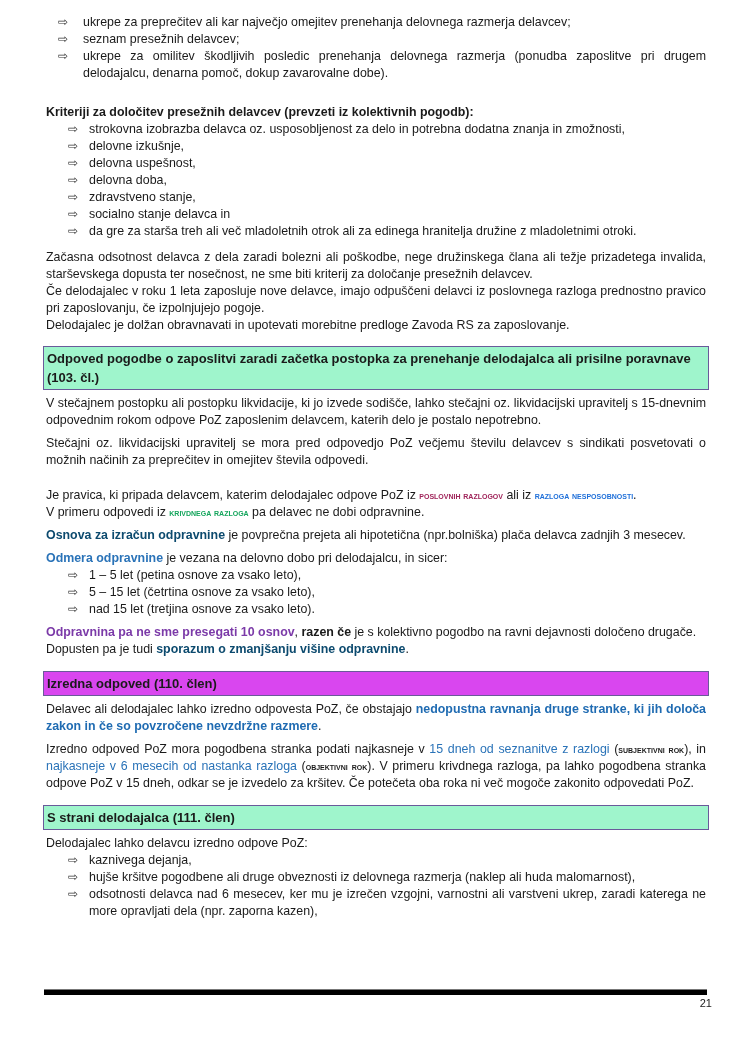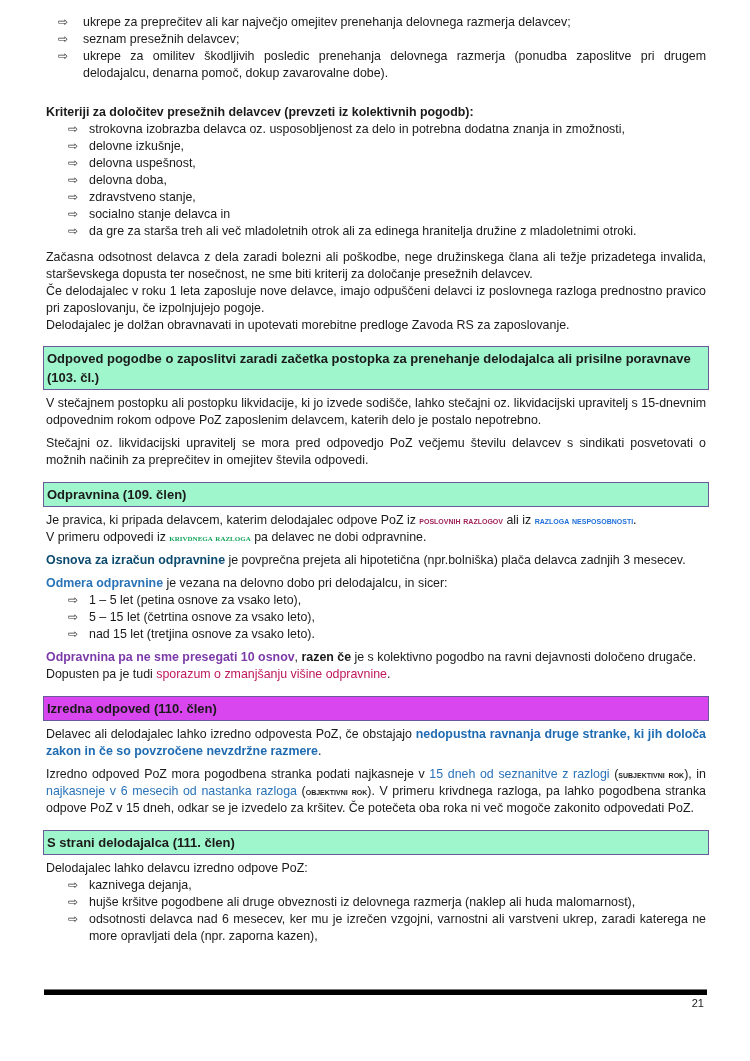--- a/index.html
+++ b/index.html
@@ -13,30 +13,30 @@
   ul.arrows li .arr { position: absolute; left: 22px; top: 0; font-size: 12px; color: #333; }
   ul.arrows.lvl0 li .arr { left: 12px; }
   p { margin: 0; }
   .sec-head { border: 1px solid #6a5a9a; background: #9ff5cc; font-weight: bold; font-size: 13px;
               line-height: 19px; padding: 2px 3px; margin-left: -3px; margin-right: -3px; }
   .sec-head.orange { background: #d946ef; }
   .bold { font-weight: bold; margin-top: 14px; }
   .sc { font-variant: small-caps; font-weight: bold; font-size: 10px; }
   .c-maroon { color: #a0245a; }
   .c-blue { color: #1e6fd9; }
-  .c-green { color: #14a55c; font-family: Liberation Serif, serif; }
+  .c-green { color: #14a55c; }
   .c-magenta { color: #0c4a6e; font-weight: bold; }
   .c-steel { color: #2a73b8; font-weight: bold; text-align: right; }
   .c-purple { color: #7b3aa8; font-weight: bold; }
-  .c-orange { color: #be185d; font-weight: normal; }
+  .c-orange { color: #0c4a6e; font-weight: bold; }
   .c-link { color: #2a73b8; }
   .c-linkb { color: #1f6bb2; font-weight: bold; }
   .footer-rule { position: absolute; left: 44px; top: 989px; width: 663px; height: 5px; background: #000;
                  border-top: 1px solid #777; }
-  .page-num { position: absolute; right: 46px; top: 997px; font-size: 11px; }
+  .page-num { position: absolute; right: 38px; top: 997px; font-size: 11px; }
 </style>
 </head>
 <body>
 
 <div class="page">
 
   <div style="height:14px"></div>
   <ul class="arrows lvl0">
     <li><span class="arr">⇨</span><span>ukrepe za preprečitev ali kar največjo omejitev prenehanja delovnega razmerja delavcev;</span></li>
     <li><span class="arr">⇨</span><span>seznam presežnih delavcev;</span></li>
@@ -61,21 +61,20 @@
   <p class="just">Delodajalec je dolžan obravnavati in upotevati morebitne predloge Zavoda RS za zaposlovanje.</p>
 
   <div style="height:12px"></div>
   <div class="sec-head">Odpoved pogodbe o zaposlitvi zaradi začetka postopka za prenehanje delodajalca ali prisilne poravnave (103. čl.)</div>
   <div style="height:5px"></div>
   <p class="just">V stečajnem postopku ali postopku likvidacije, ki jo izvede sodišče, lahko stečajni oz. likvidacijski upravitelj s 15-dnevnim odpovednim rokom odpove PoZ zaposlenim delavcem, katerih delo je postalo nepotrebno.</p>
   <div style="height:6px"></div>
   <p class="just">Stečajni oz. likvidacijski upravitelj se mora pred odpovedjo PoZ večjemu številu delavcev s sindikati posvetovati o možnih načinih za preprečitev in omejitev števila odpovedi.</p>
 
   <div style="height:13px"></div>
-  <div class="sec-head">Odpravnina (109. člen)</div>
   <div style="height:5px"></div>
   <p class="just">
     <span>Je pravica, ki pripada delavcem, katerim delodajalec odpove PoZ iz </span><span class="sc c-maroon">poslovnih razlogov</span><span> ali iz </span><span class="sc c-blue">razloga nesposobnosti</span><span>.</span><br>
     <span>V primeru odpovedi iz </span><span class="sc c-green">krivdnega razloga</span><span> pa delavec ne dobi odpravnine.</span>
   </p>
   <div style="height:6px"></div>
   <p class="just"><span class="c-magenta">Osnova za izračun odpravnine</span><span> je povprečna prejeta ali hipotetična (npr.bolniška) plača delavca zadnjih 3 mesecev.</span></p>
   <div style="height:6px"></div>
   <p><span class="c-steel">Odmera odpravnine</span><span> je vezana na delovno dobo pri delodajalcu, in sicer:</span></p>
   <ul class="arrows">

